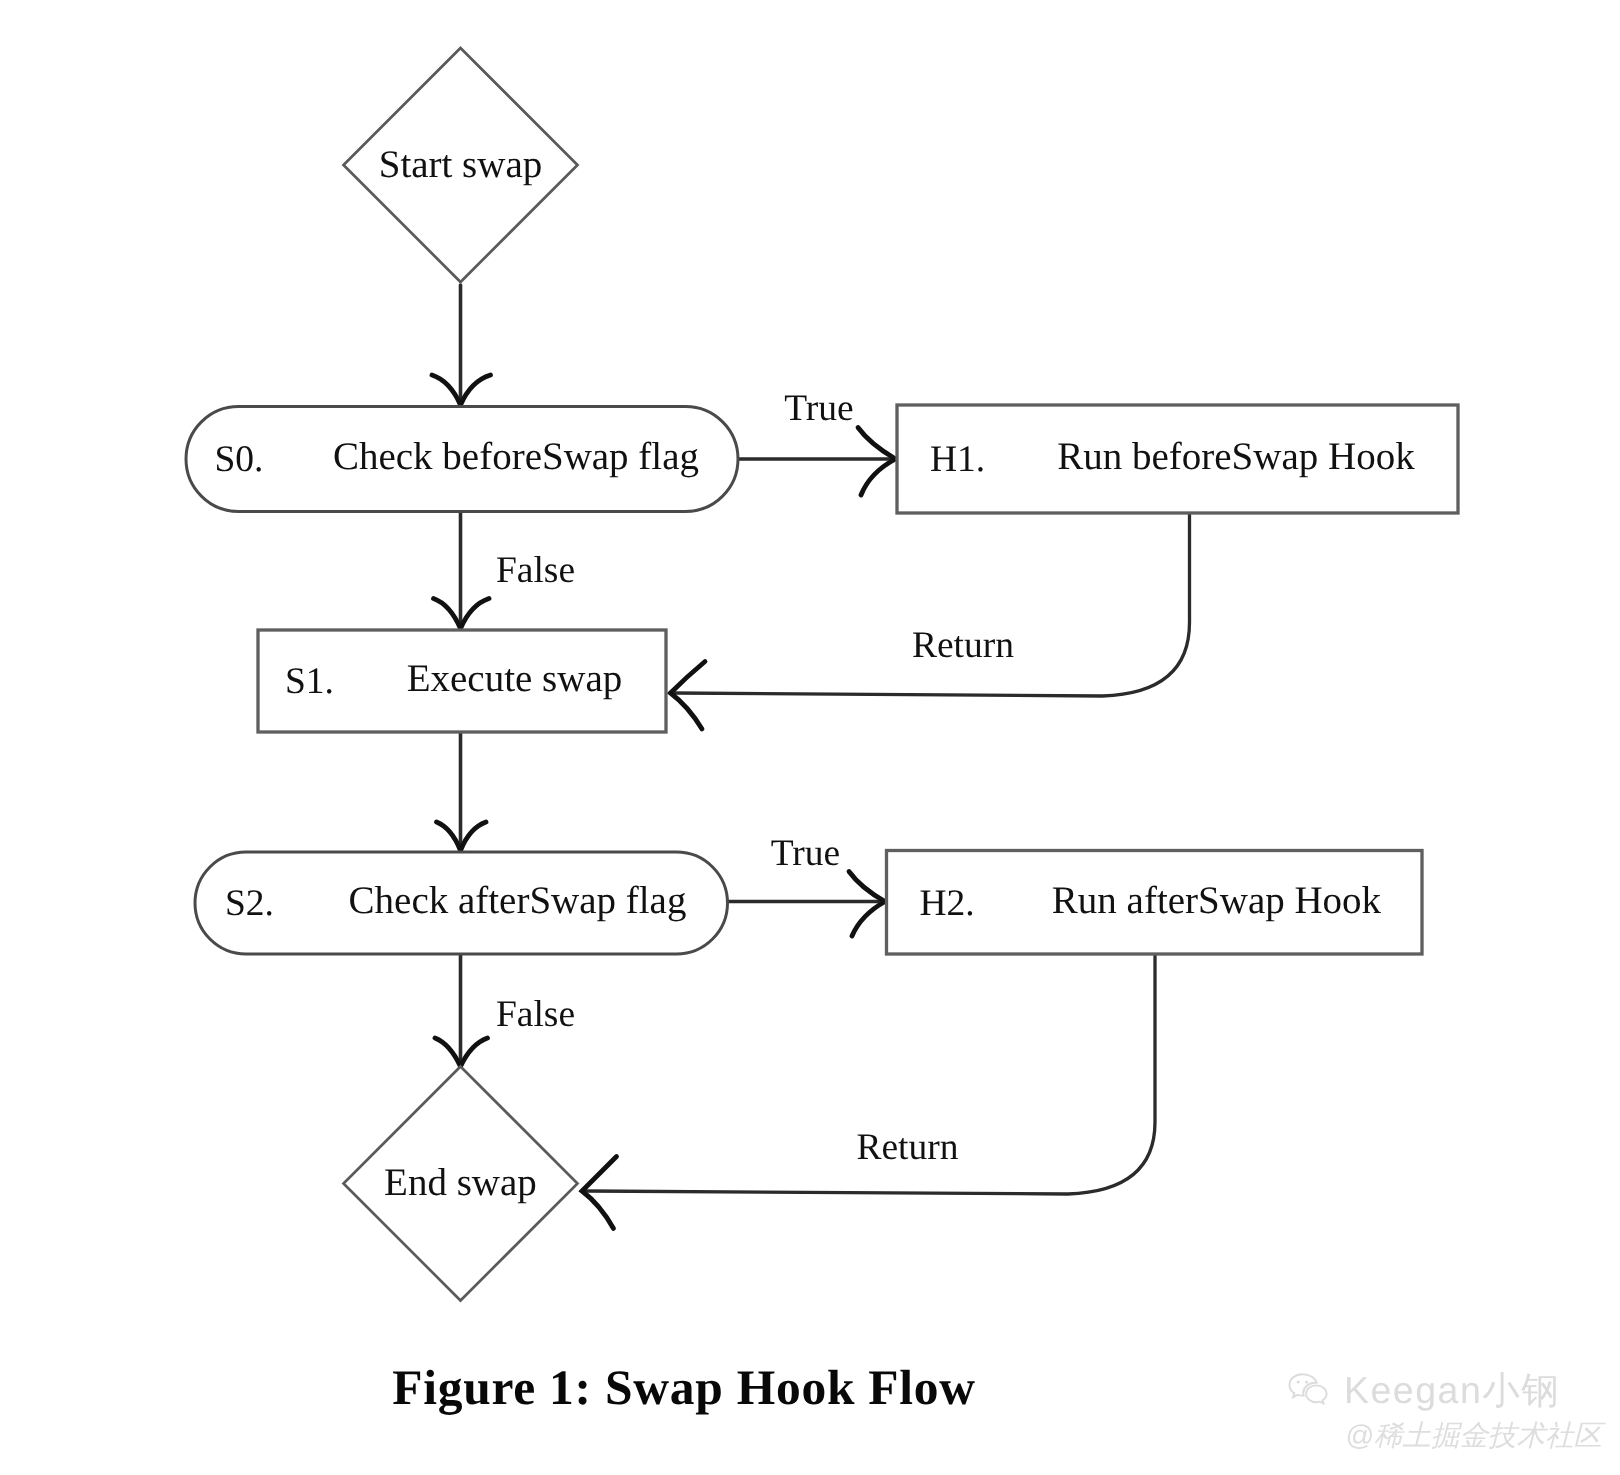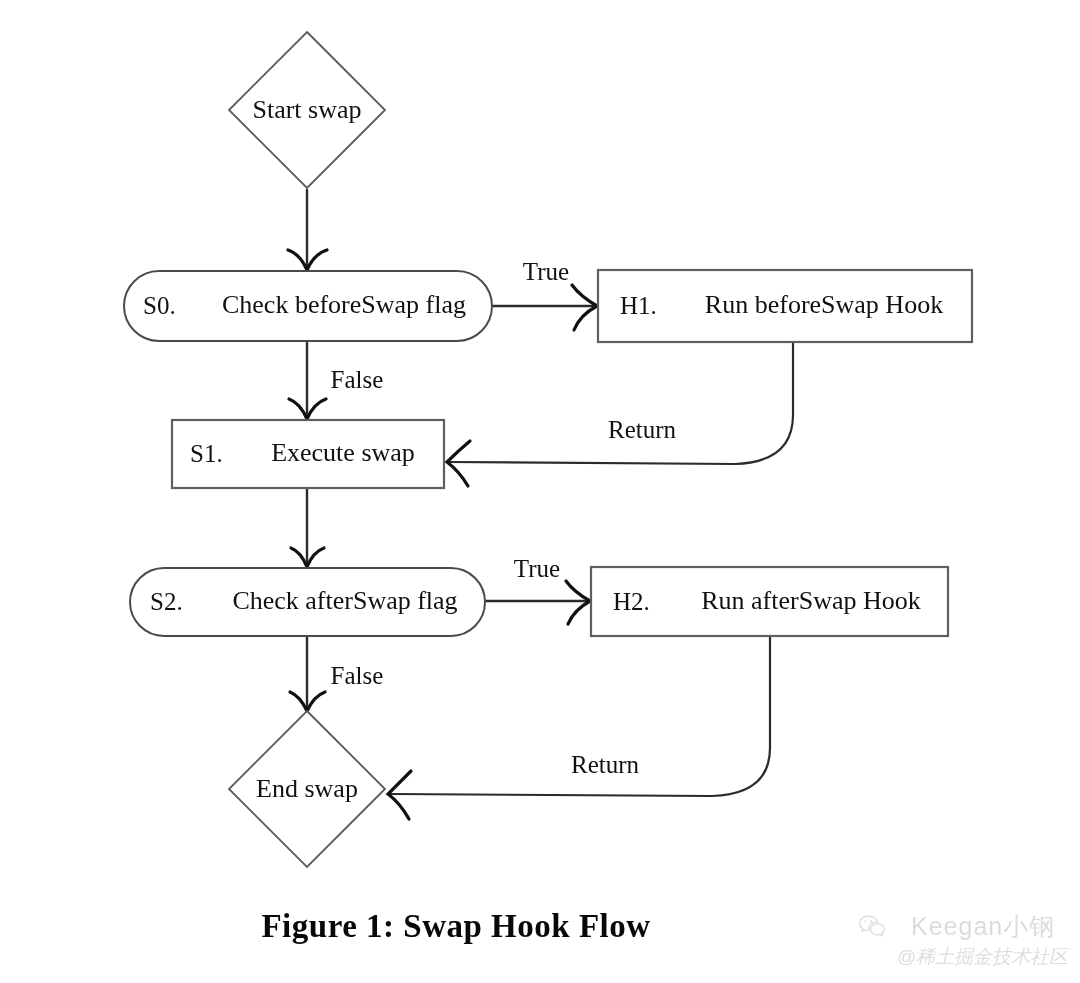--- a/index.html
+++ b/index.html
@@ -94,21 +94,21 @@
     right: 8px;
     top: 908px;
     width: 215px;
     height: 70px;
     color: #d9d9d9;
     user-select: none;
   }
   .wm-row1 {
     display: flex;
     align-items: center;
-    gap: 24px;
+    gap: 9px;
     height: 36px;
   }
   .wm-name {
     font-family: "Liberation Sans", "DejaVu Sans", sans-serif;
     font-size: 25px;
     color: #dcdcdc;
     letter-spacing: 1px;
     white-space: nowrap;
   }
   .wm-row2 {

